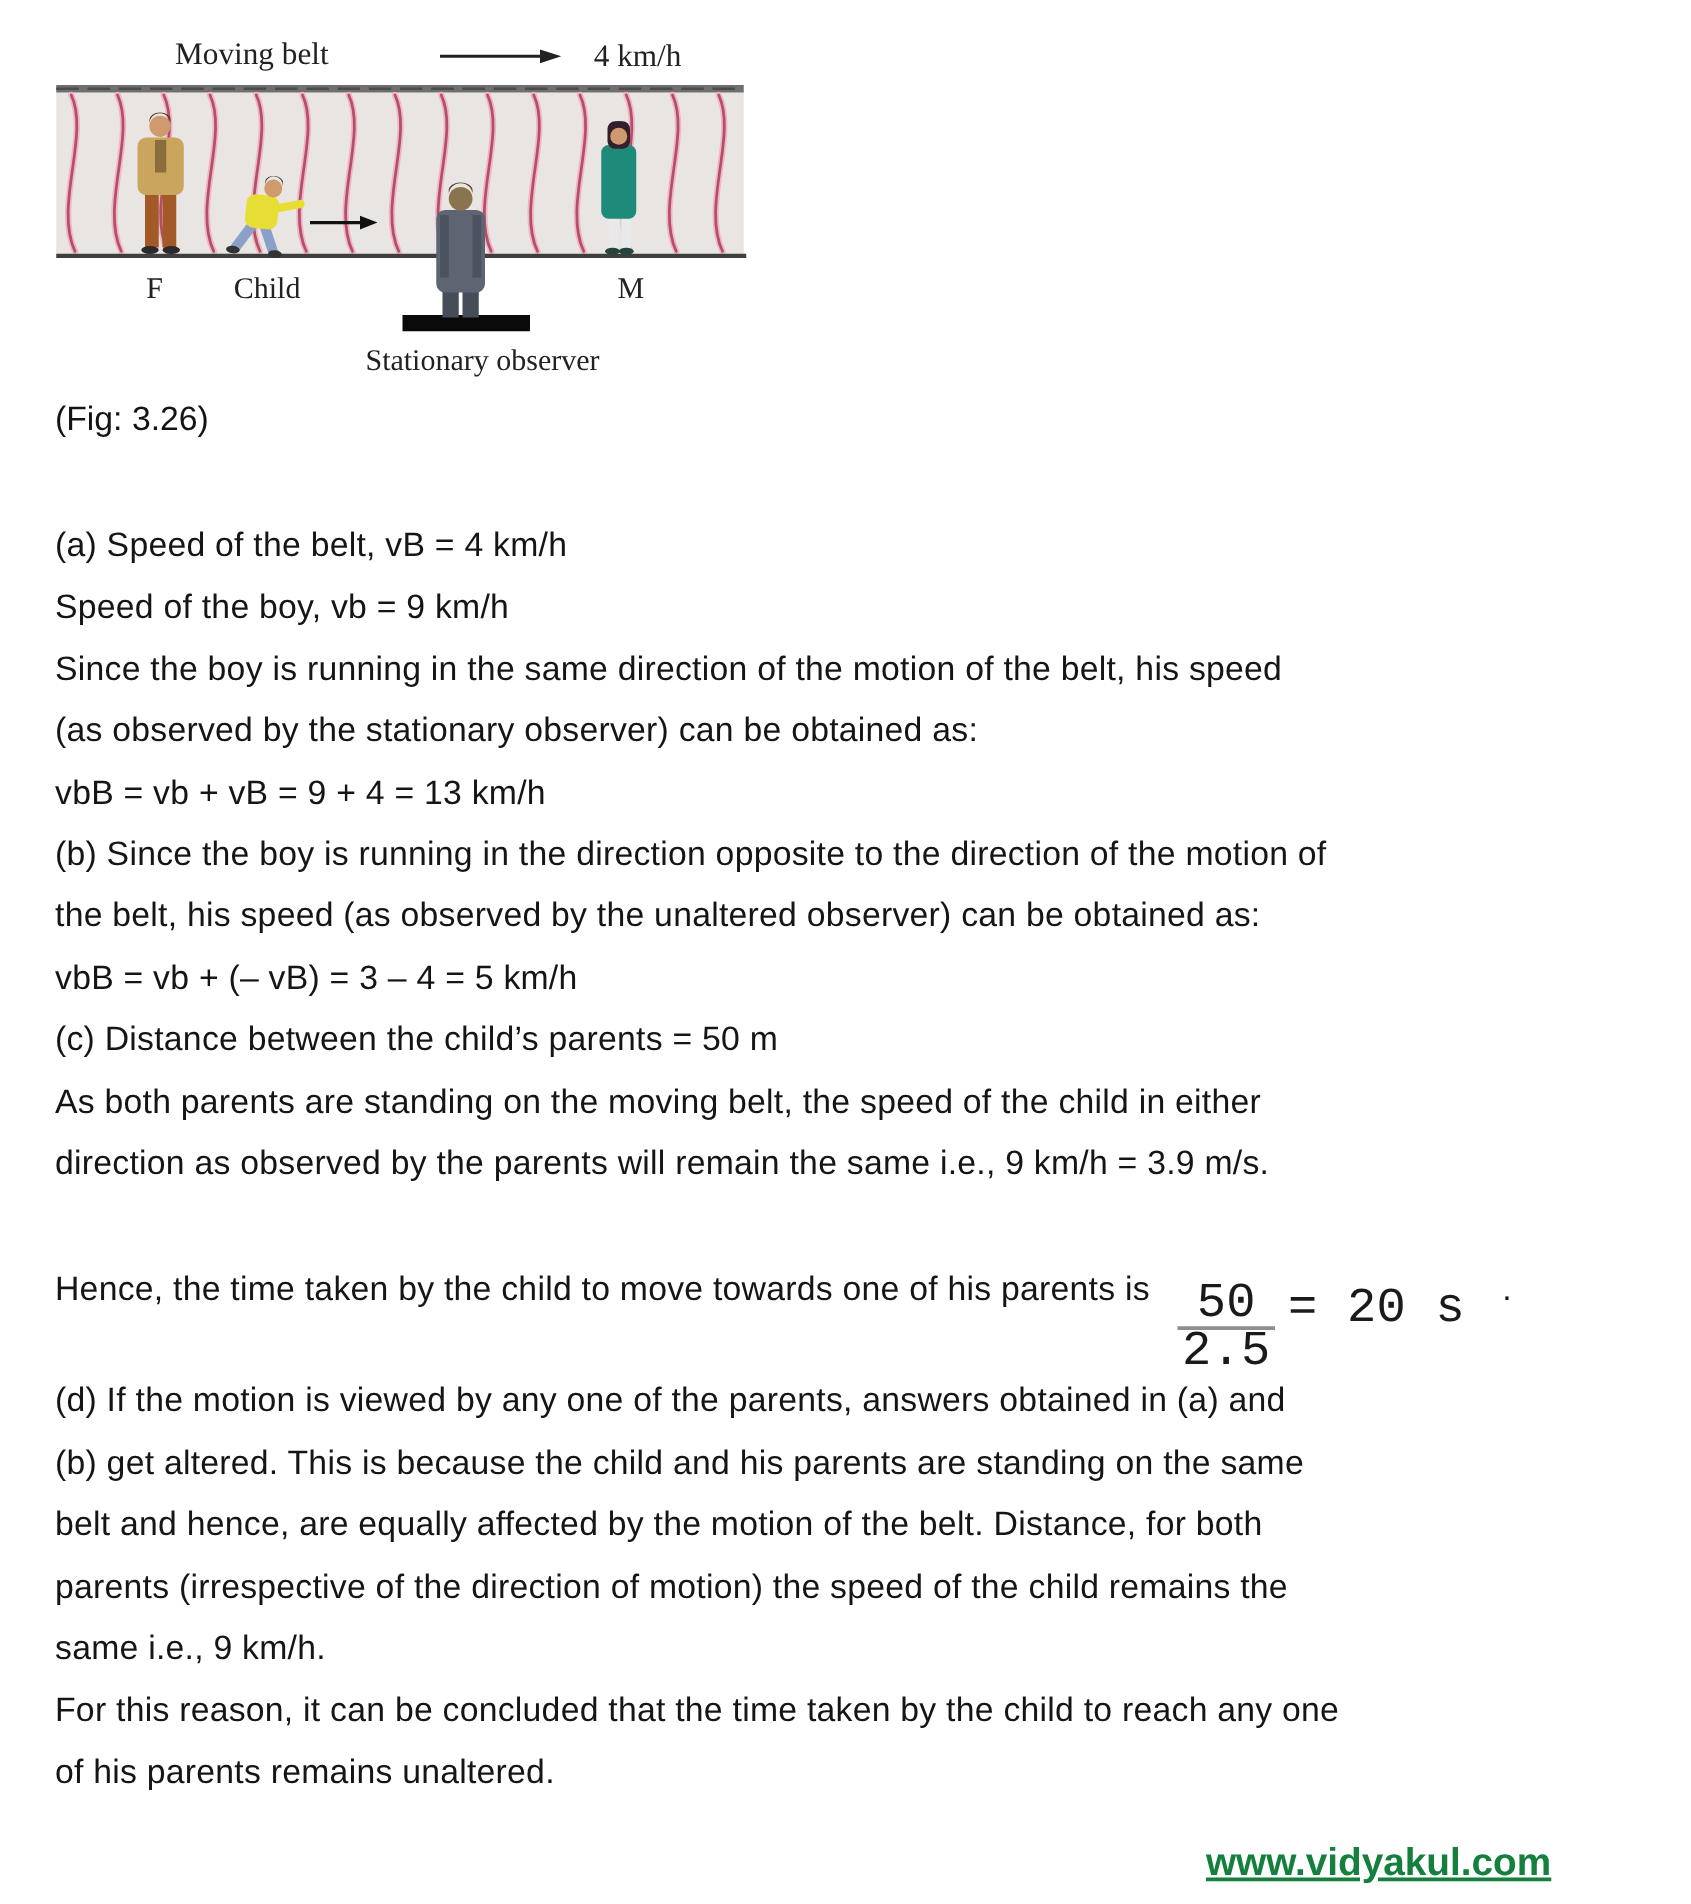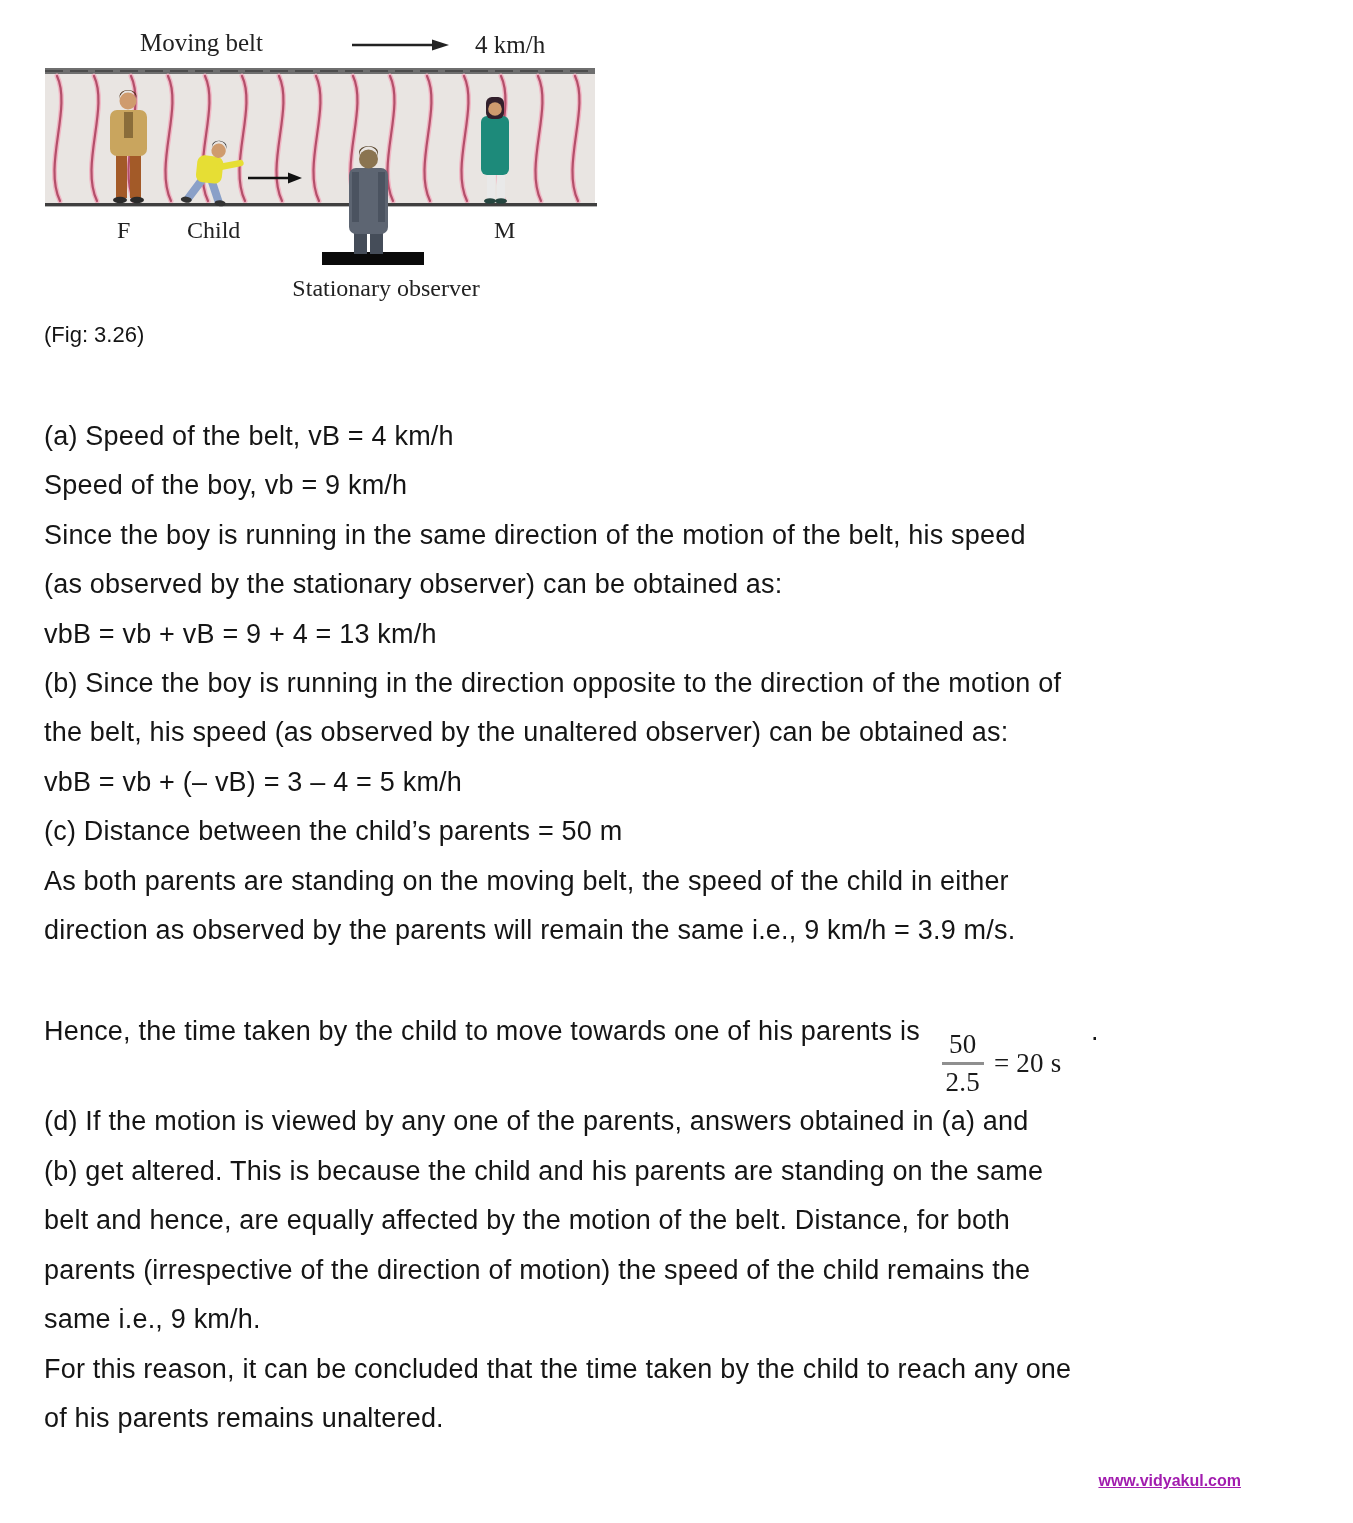--- a/index.html
+++ b/index.html
@@ -12,51 +12,51 @@
     overflow:hidden;
   }
 
   
   .figure-wrap { position:absolute; left:0; top:0; width:640px; height:312px; }
   .figure-wrap svg { display:block; }
   .fig-serif { font-family:"Liberation Serif", serif; fill:#222222; }
 
   .figure-caption {
     position:absolute; left:44px; top:318px;
-    font-size:22px; line-height:34px; color:#141414;
+    font-size:27px; line-height:34px; color:#141414;
     white-space:nowrap;
   }
 
   
   .answer-block {
     position:absolute; left:44px; top:412px; width:1300px;
     font-size:27px; letter-spacing:0.2px; color:#151515;
   }
   .ans-line { line-height:49.4px; white-space:nowrap; }
   .hence-line { margin-top:52px; position:relative; }
 
   
   .math {
-    display:inline-flex; align-items:center; gap:10px;
+    display:inline-flex; gap:10px;
     vertical-align:-13px; margin-left:14px;
-    font-family:Liberation Serif, serif;
-    font-size:27px; color:#1a1a1a; line-height:1;
+    font-family:Liberation Mono, monospace;
+    font-size:39px; color:#1a1a1a; line-height:1;
   }
   .frac { display:inline-flex; flex-direction:column; align-items:center; }
   .frac .num { line-height:30px; padding:0 4px; }
   .frac .den { line-height:30px; padding:0 4px; }
   .frac .bar { align-self:stretch; height:0; border-top:3px solid #8f8f8f; margin:3px 0 2px 0; }
   .math .eq { white-space:nowrap; }
   .hence-dot { margin-left:22px; }
 
   
   .footer-link {
     position:absolute; right:112px; top:1472px;
-    font-size:16px; font-weight:bold;
-    color:#a21caf; text-decoration:underline;
+    font-size:31px; font-weight:bold;
+    color:#15803d; text-decoration:underline;
     white-space:nowrap; cursor:pointer;
   }
 </style>
 </head>
 <body>
 
 <div class="figure-wrap">
   <svg width="640" height="312" viewBox="0 0 640 312">
 
     <text class="fig-serif" x="140" y="51" font-size="25">Moving belt</text>

